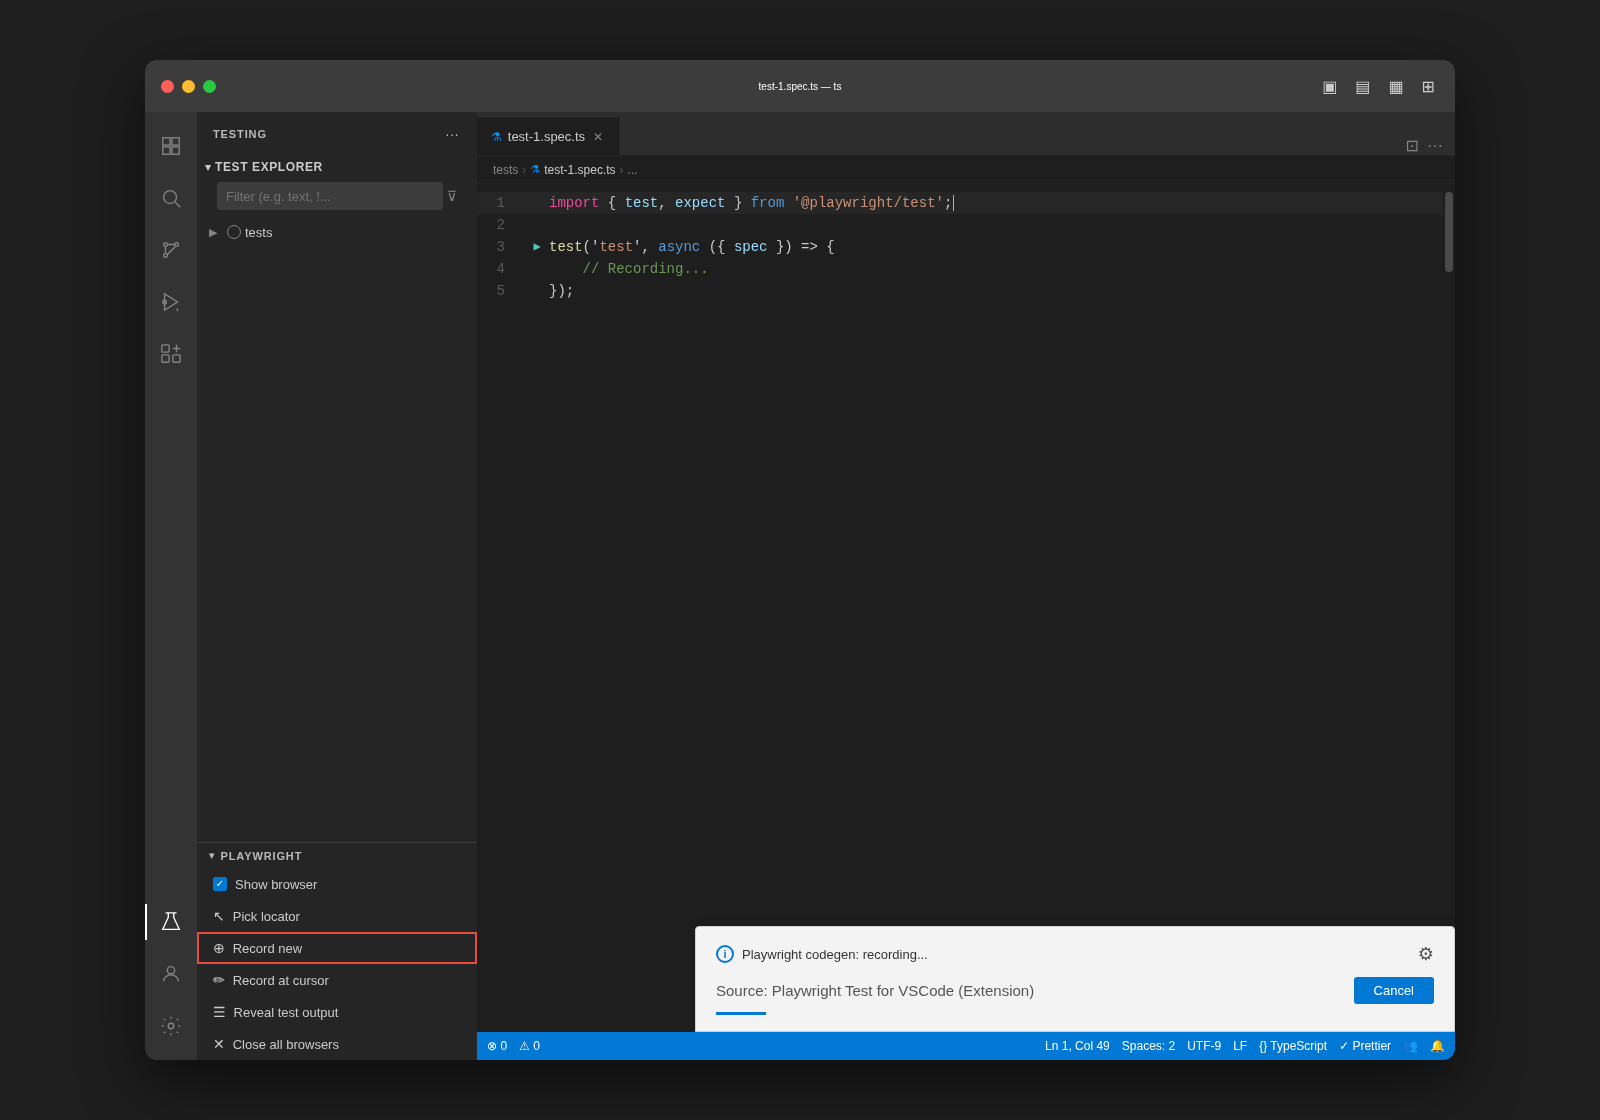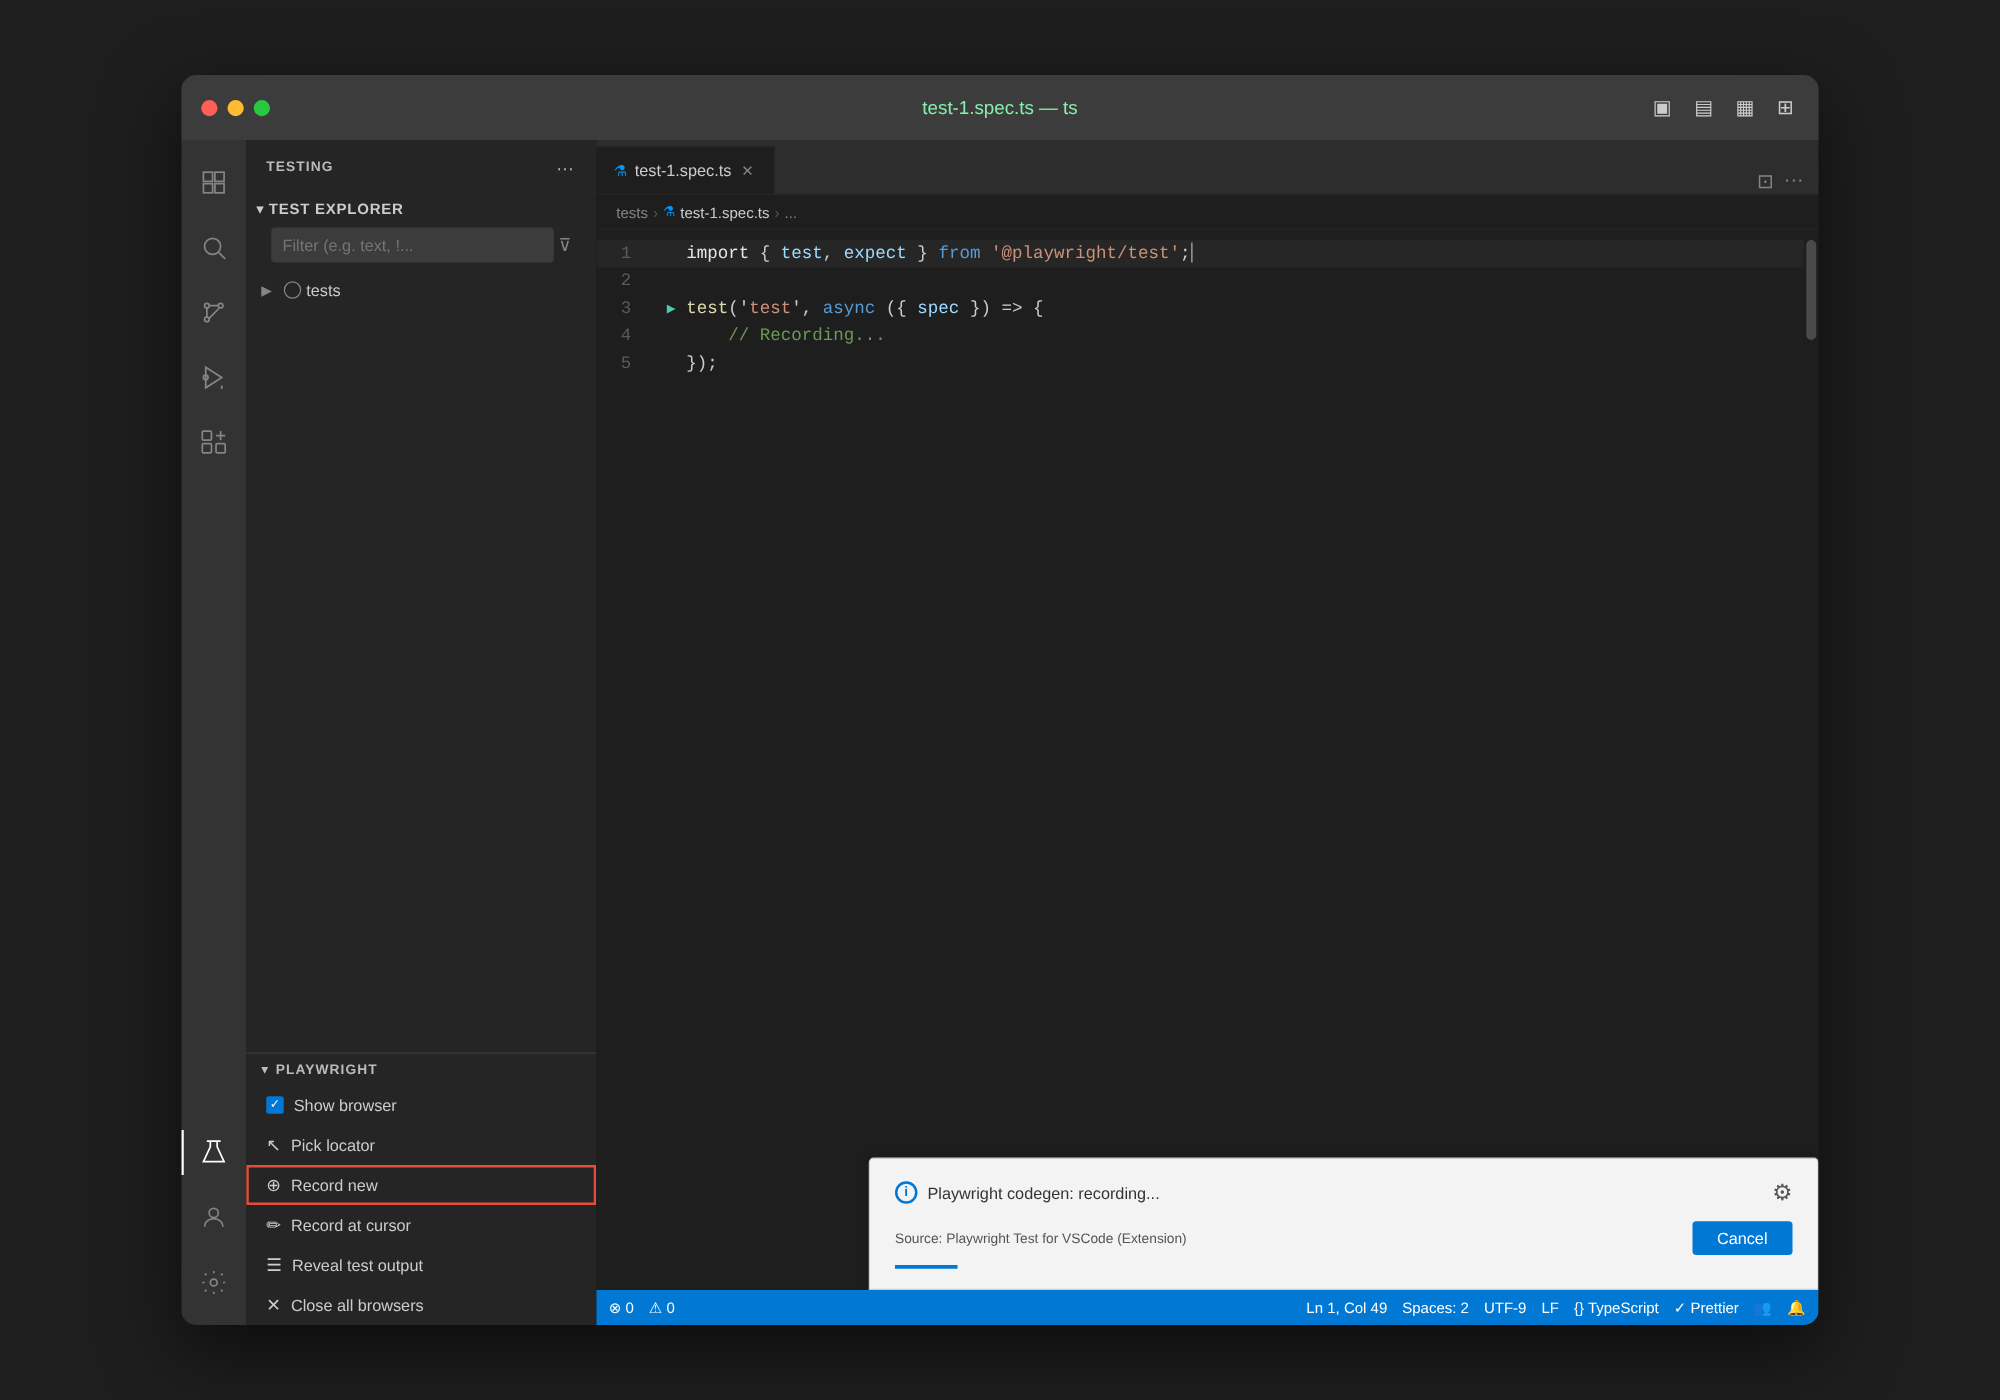--- a/index.html
+++ b/index.html
@@ -46,22 +46,22 @@
       border-radius: 50%;
       cursor: pointer;
     }
     .traffic-close { background: #ff5f57; }
     .traffic-minimize { background: #febc2e; }
     .traffic-maximize { background: #28c840; }
     .title-bar-center {
       position: absolute;
       left: 50%;
       transform: translateX(-50%);
-      color: #86efac;
-      font-size: 15px;
+      color: #ffffff;
+      font-size: 10px;
     }
     .title-bar-right {
       display: flex;
       gap: 10px;
       margin-left: auto;
     }
     .title-bar-icon {
       color: #cccccc;
       font-size: 16px;
       cursor: pointer;
@@ -366,21 +366,21 @@
       font-size: 12px;
       cursor: pointer;
     }
     .line-content {
       flex: 1;
       white-space: pre;
     }
 
     
     .kw { color: #569cd6; }
-    .kw-import { color: #e5e5e5; }
+    .kw-import { color: #ec4899; }
     .fn { color: #dcdcaa; }
     .str { color: #ce9178; }
     .param { color: #9cdcfe; }
     .comment { color: #6a9955; }
     .punct { color: #cccccc; }
     .async-kw { color: #569cd6; text-align: center; }
     .cursor-line { background: rgba(255,255,255,0.04); }
 
     
     .scrollbar {
@@ -445,21 +445,21 @@
       font-size: 18px;
       cursor: pointer;
     }
     .notification-source-row {
       display: flex;
       align-items: center;
       justify-content: space-between;
     }
     .notification-source {
       color: #555555;
-      font-size: 11px;
+      font-size: 15px;
     }
     .cancel-btn {
       background: #0078d4;
       color: white;
       border: none;
       border-radius: 3px;
       padding: 6px 20px;
       font-size: 13px;
       cursor: pointer;
     }

